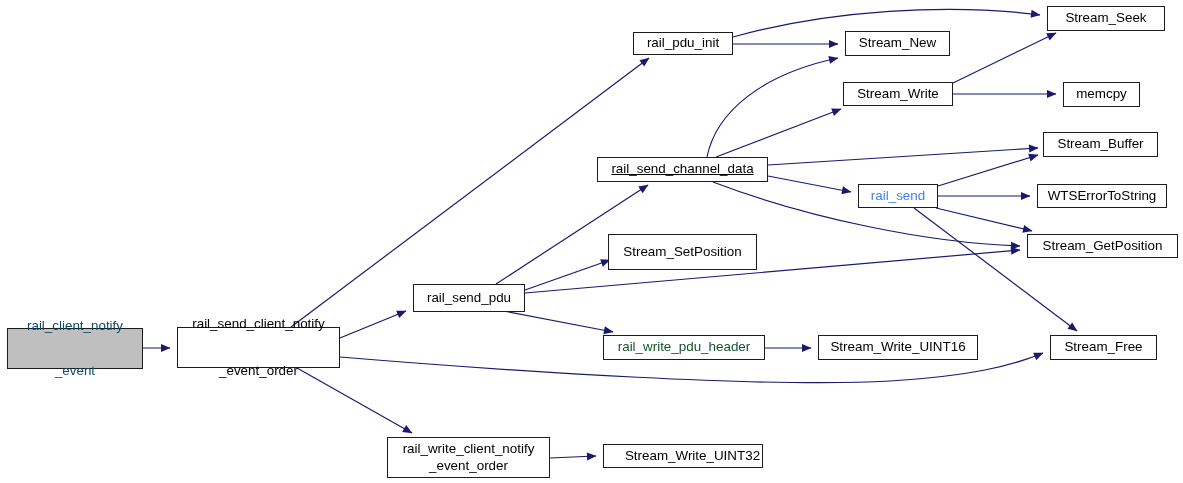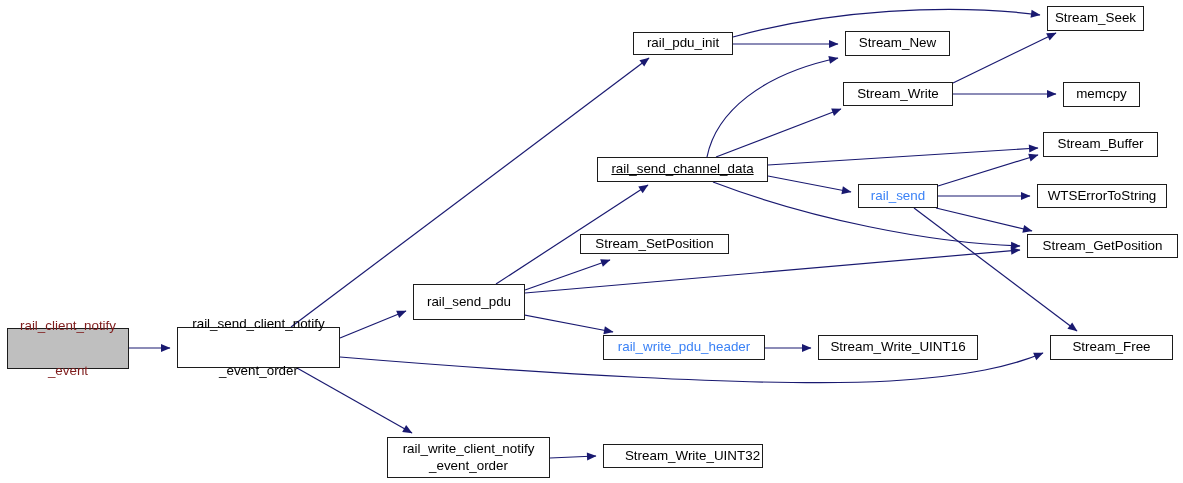--- a/index.html
+++ b/index.html
@@ -61,71 +61,71 @@
         <path d="M938,196 L1030,196" class="edge" stroke="#191970" marker-end="url(#arrowhead)"></path>
         <path d="M936,208 L1032,231" class="edge" stroke="#191970" marker-end="url(#arrowhead)"></path>
         <path d="M914,208 L1077,331" class="edge" stroke="#191970" marker-end="url(#arrowhead)"></path>
         <path d="M953,94 L1056,94" class="edge" stroke="#191970" marker-end="url(#arrowhead)"></path>
         <path d="M953,83 L1056,33" class="edge" stroke="#191970" marker-end="url(#arrowhead)"></path>
         <path d="M765,348 L811,348" class="edge" stroke="#191970" marker-end="url(#arrowhead)"></path>
         <path d="M550,458 L596,456" class="edge" stroke="#191970" marker-end="url(#arrowhead)"></path>
       </g>
   </svg>
   <div id="node-layer">
-      <div class="node highlight" style="left: 7px; top: 328px; width: 122px; height: 41px; background: rgb(191, 191, 191); border-color: rgb(28, 28, 28); color: #7f1d1d; gap: 29px;">
+      <div class="node highlight" style="left: 7px; top: 328px; width: 136px; height: 41px; background: rgb(191, 191, 191); border-color: rgb(28, 28, 28); color: #0c4a6e; gap: 29px;">
         <span>rail_client_notify</span>
         <span>_event</span>
       </div>
       <div class="node" style="left: 177px; top: 327px; width: 163px; height: 41px; background: rgb(255, 255, 255); border-color: rgb(28, 28, 28); color: rgb(0, 0, 0); gap: 31px;">
         <span>rail_send_client_notify</span>
         <span>_event_order</span>
       </div>
       <div class="node" style="left: 633px; top: 32px; width: 100px; height: 23px; background: rgb(255, 255, 255); border-color: rgb(28, 28, 28); color: rgb(0, 0, 0);">
         <span>rail_pdu_init</span>
       </div>
       <div class="node" style="left: 845px; top: 31px; width: 105px; height: 25px; background: rgb(255, 255, 255); border-color: rgb(28, 28, 28); color: rgb(0, 0, 0);">
         <span>Stream_New</span>
       </div>
       <div class="node" style="left: 843px; top: 82px; width: 110px; height: 24px; background: rgb(255, 255, 255); border-color: rgb(28, 28, 28); color: rgb(0, 0, 0);">
         <span>Stream_Write</span>
       </div>
-      <div class="node" style="left: 1047px; top: 6px; width: 97px; height: 25px; background: rgb(255, 255, 255); border-color: rgb(28, 28, 28); color: rgb(0, 0, 0); align-items: center;">
+      <div class="node" style="left: 1047px; top: 6px; width: 118px; height: 25px; background: rgb(255, 255, 255); border-color: rgb(28, 28, 28); color: rgb(0, 0, 0); align-items: center;">
         <span>Stream_Seek</span>
       </div>
       <div class="node" style="left: 1063px; top: 82px; width: 77px; height: 25px; background: rgb(255, 255, 255); border-color: rgb(28, 28, 28); color: rgb(0, 0, 0);">
         <span>memcpy</span>
       </div>
       <div class="node" style="left: 597px; top: 157px; width: 171px; height: 25px; background: rgb(255, 255, 255); border-color: rgb(28, 28, 28); color: rgb(0, 0, 0); text-decoration: underline;">
         <span>rail_send_channel_data</span>
       </div>
       <div class="node" style="left: 1043px; top: 132px; width: 115px; height: 25px; background: rgb(255, 255, 255); border-color: rgb(28, 28, 28); color: rgb(0, 0, 0); justify-content: center;">
         <span>Stream_Buffer</span>
       </div>
       <div class="node" style="left: 858px; top: 184px; width: 80px; height: 24px; background: rgb(255, 255, 255); border-color: rgb(28, 28, 28); color: #3b82f6;">
         <span>rail_send</span>
       </div>
       <div class="node" style="left: 1037px; top: 184px; width: 130px; height: 24px; background: rgb(255, 255, 255); border-color: rgb(28, 28, 28); color: rgb(0, 0, 0);">
         <span>WTSErrorToString</span>
       </div>
       <div class="node" style="left: 1027px; top: 234px; width: 151px; height: 24px; background: rgb(255, 255, 255); border-color: rgb(28, 28, 28); color: rgb(0, 0, 0);">
         <span>Stream_GetPosition</span>
       </div>
-      <div class="node" style="left: 580px; top: 234px; width: 149px; height: 20px; background: rgb(255, 255, 255); border-color: rgb(28, 28, 28); color: rgb(0, 0, 0);">
+      <div class="node" style="left: 608px; top: 234px; width: 149px; height: 36px; background: rgb(255, 255, 255); border-color: rgb(28, 28, 28); color: rgb(0, 0, 0);">
         <span>Stream_SetPosition</span>
       </div>
-      <div class="node" style="left: 413px; top: 284px; width: 112px; height: 36px; background: rgb(255, 255, 255); border-color: rgb(28, 28, 28); color: rgb(0, 0, 0);">
+      <div class="node" style="left: 413px; top: 284px; width: 112px; height: 28px; background: rgb(255, 255, 255); border-color: rgb(28, 28, 28); color: rgb(0, 0, 0);">
         <span>rail_send_pdu</span>
       </div>
-      <div class="node" style="left: 603px; top: 335px; width: 162px; height: 25px; background: rgb(255, 255, 255); border-color: rgb(28, 28, 28); color: #3b82f6;">
+      <div class="node" style="left: 603px; top: 335px; width: 162px; height: 25px; background: rgb(255, 255, 255); border-color: rgb(28, 28, 28); color: #14532d;">
         <span>rail_write_pdu_header</span>
       </div>
       <div class="node" style="left: 818px; top: 335px; width: 160px; height: 25px; background: rgb(255, 255, 255); border-color: rgb(28, 28, 28); color: rgb(0, 0, 0);">
         <span>Stream_Write_UINT16</span>
       </div>
-      <div class="node" style="left: 1050px; top: 335px; width: 123px; height: 25px; background: rgb(255, 255, 255); border-color: rgb(28, 28, 28); color: rgb(0, 0, 0);">
+      <div class="node" style="left: 1050px; top: 335px; width: 107px; height: 25px; background: rgb(255, 255, 255); border-color: rgb(28, 28, 28); color: rgb(0, 0, 0);">
         <span>Stream_Free</span>
       </div>
       <div class="node" style="left: 387px; top: 437px; width: 163px; height: 41px; background: rgb(255, 255, 255); border-color: rgb(28, 28, 28); color: rgb(0, 0, 0);">
         <span>rail_write_client_notify</span>
         <span>_event_order</span>
       </div>
       <div class="node" style="left: 603px; top: 444px; width: 160px; height: 24px; background: rgb(255, 255, 255); border-color: rgb(28, 28, 28); color: rgb(0, 0, 0); padding-left: 19px;">
         <span>Stream_Write_UINT32</span>
       </div>
     </div>

